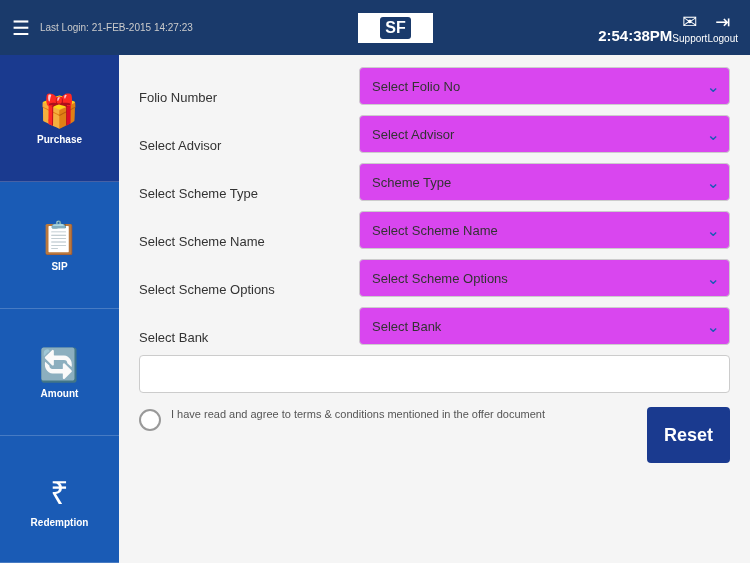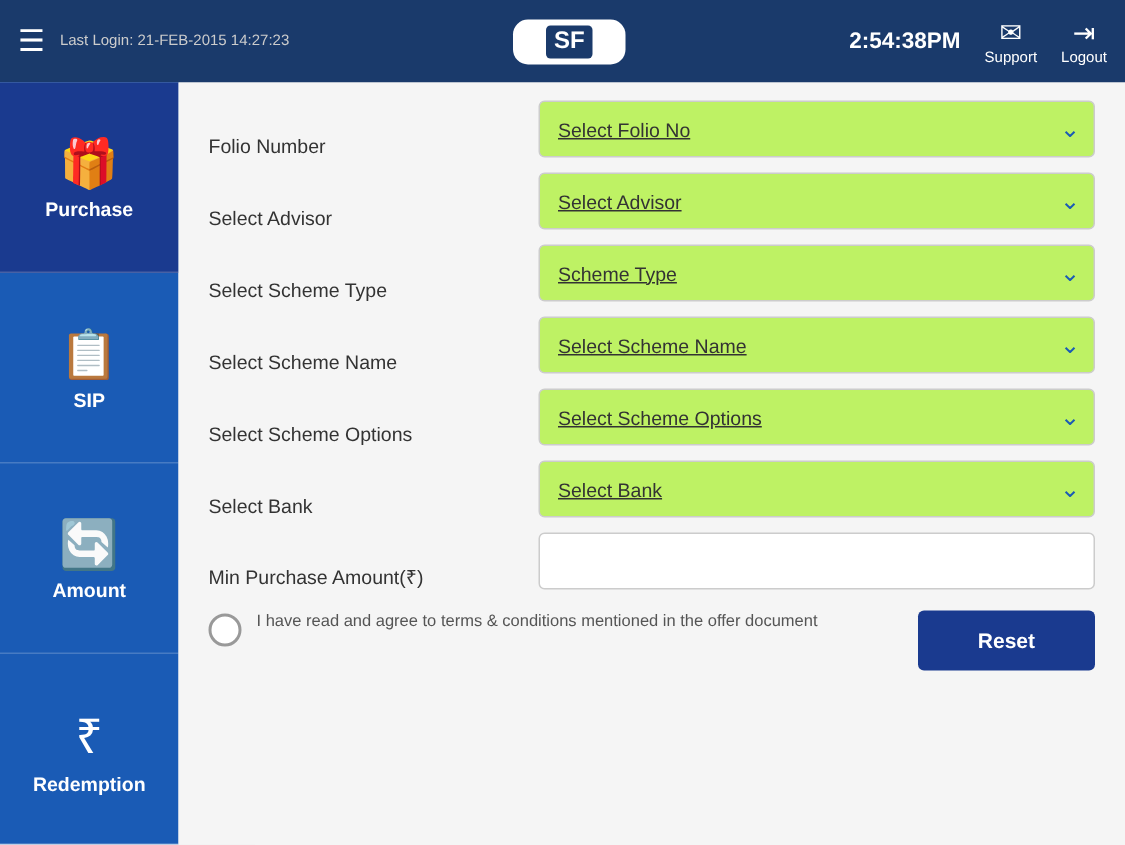--- a/index.html
+++ b/index.html
@@ -15,37 +15,37 @@
       padding: 0 12px;
     }
     .header-left { display: flex; align-items: center; gap: 10px; }
     .hamburger-icon { color: white; font-size: 20px; cursor: pointer; }
     .user-info { color: white; }
     .user-name { font-size: 14px; font-weight: bold; }
     .last-login { font-size: 10px; color: #ccc; }
     .header-center { display: flex; align-items: center; }
     .logo-container {
       background: white;
-      border-radius: 10px;
+      border-radius: 0;
       padding: 4px 22px;
       display: flex;
       align-items: center;
       gap: 6px;
     }
     .logo-sf {
       background: #1a3a6b;
       color: white;
       font-size: 16px;
       font-weight: bold;
       padding: 2px 5px;
       border-radius: 3px;
     }
     .logo-text { color: #1a3a6b; font-size: 10px; line-height: 1.2; }
     .logo-text .brand { font-weight: bold; font-size: 13px; }
-    .header-right { display: flex; align-items: center; gap: 16px; }
+    .header-right { display: flex; align-items: flex-end; gap: 0; }
     .header-action { color: white; text-align: center; cursor: pointer; font-size: 10px; }
     .header-action .icon { font-size: 18px; display: block; }
     .time-display { color: white; font-size: 15px; font-weight: bold; }
 
     
     .main-layout { display: flex; height: 508px; }
 
     
     .sidebar { width: 119px; background: #1a5bb5; display: flex; flex-direction: column; }
     .sidebar-item {
@@ -54,21 +54,21 @@
       flex-direction: column;
       align-items: center;
       justify-content: center;
       color: white;
       cursor: pointer;
       border-bottom: 1px solid rgba(255,255,255,0.2);
       padding: 10px 0;
     }
     .sidebar-item.active { background: #1a3a8f; }
     .sidebar-item .sidebar-icon { font-size: 32px; margin-bottom: 4px; }
-    .sidebar-item .sidebar-label { font-size: 13px; font-weight: bold; }
+    .sidebar-item .sidebar-label { font-size: 10px; font-weight: bold; }
 
     
     .content-area { flex: 1; background: #f5f5f5; overflow-y: auto; padding: 12px 20px; }
 
     
     .form-row {
       display: flex;
       align-items: flex-end;
       margin-bottom: 10px;
     }
@@ -95,26 +95,25 @@
       background: white;
     }
     .select-wrapper { flex: 1; position: relative; }
     .select-wrapper select {
       width: 100%;
       height: 38px;
       border: 1px solid #ccc;
       border-radius: 4px;
       padding: 0 36px 0 12px;
       font-size: 13px;
-      background: #bef264;
+      background: #d946ef;
       color: #333;
       appearance: none;
       -webkit-appearance: none;
       cursor: pointer;
-      text-decoration: underline;
     }
     .select-arrow {
       position: absolute;
       right: 10px;
       top: 50%;
       transform: translateY(-50%);
       pointer-events: none;
       color: #1a5bb5;
       font-size: 16px;
     }
@@ -137,25 +136,25 @@
       margin-top: 2px;
       background: white;
       cursor: pointer;
     }
     .terms-text { font-size: 11px; color: #555; line-height: 1.4; }
     .reset-button {
       background: #1a3a8f;
       color: white;
       border: none;
       border-radius: 4px;
-      padding: 10px 40px;
-      font-size: 14px;
+      padding: 10px 17px;
+      font-size: 18px;
       cursor: pointer;
       font-weight: bold;
-      height: 40px;
+      height: 56px;
     }
   </style>
 </head>
 <body>
 
 <div class="header">
   <div class="header-left">
     <span class="hamburger-icon">☰</span>
     <div class="user-info">
       <div class="last-login">Last Login: 21-FEB-2015 14:27:23</div>
@@ -257,21 +256,20 @@
       <div class="form-label">Select Bank</div>
       <div class="select-wrapper">
         <select class="form-control">
           <option>Select Bank</option>
         </select>
         <span class="select-arrow">⌄</span>
       </div>
     </div>
 
     <div class="form-row">
-      <div class="form-label">Min Purchase Amount(₹)</div>
       <input type="text" class="form-input" value="" style="">
     </div>
 
     <div class="bottom-row">
       <div class="terms-section">
         <div class="checkbox-circle"></div>
         <div class="terms-text">I have read and agree to terms &amp; conditions mentioned in the offer document</div>
       </div>
       <button class="reset-button">Reset</button>
     </div>

